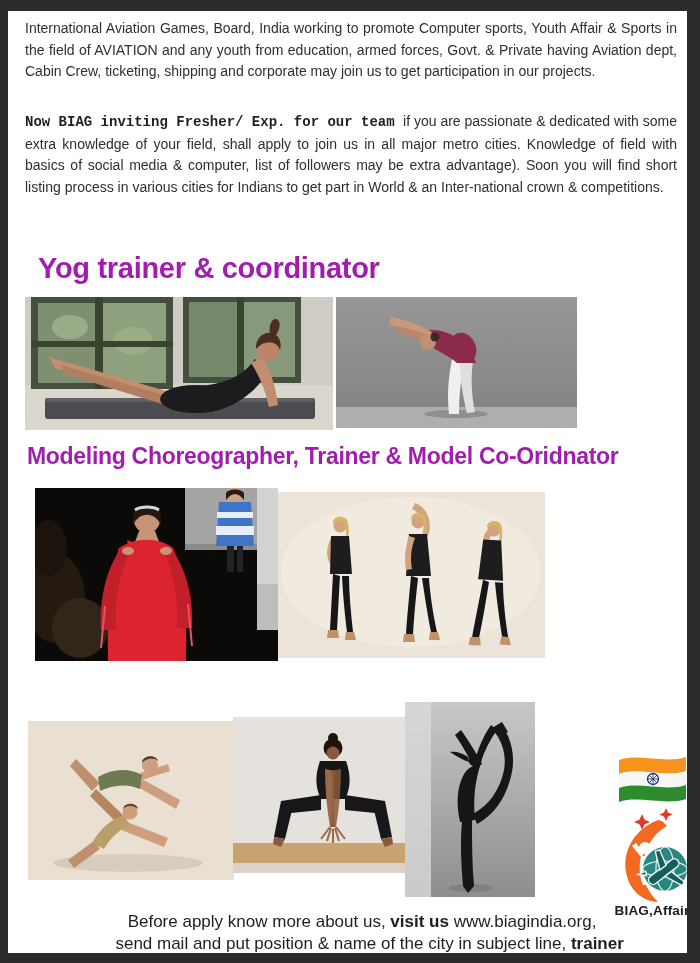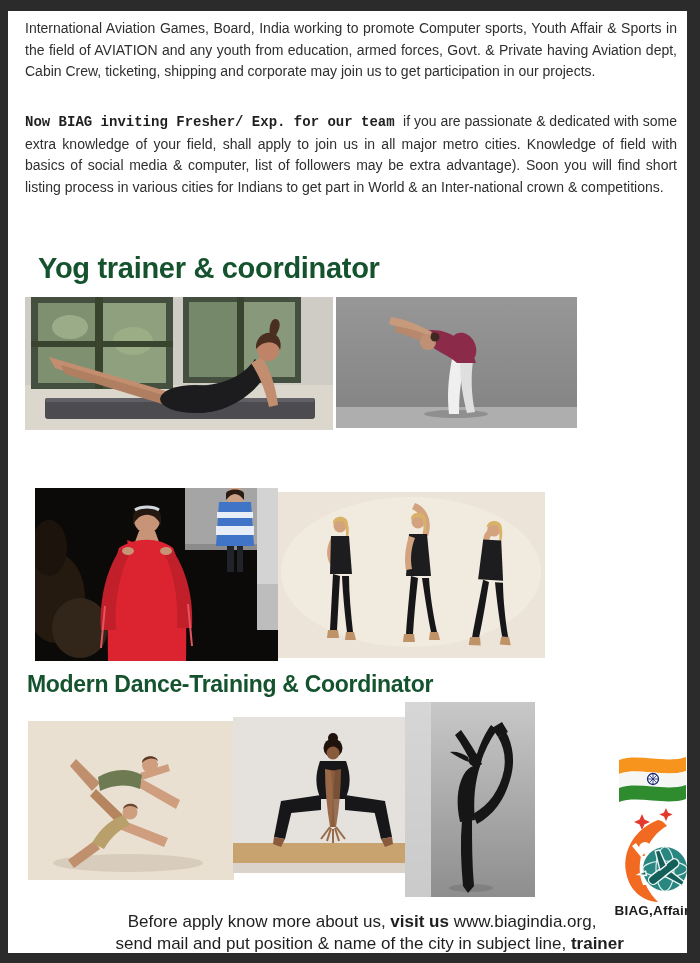--- a/index.html
+++ b/index.html
@@ -6,21 +6,21 @@
   #page{
     position:relative;width:700px;height:963px;background:#ffffff;
     font-family:"Liberation Sans",sans-serif;color:#2e2e2e;overflow:hidden;
   }
   .frame{position:absolute;inset:0;border-style:solid;border-color:#2b2b2b;
     border-width:11px 13px 10px 8px;pointer-events:none;z-index:50;}
   .abs{position:absolute;}
   .para{font-size:14px;line-height:21.5px;text-align:justify;color:#2f2f2f;}
   .para b{color:#1f1f1f;font-family:Liberation Mono, monospace;}
   .apply{font-size:17px;color:#2f2f2f;}
-  .head{font-weight:bold;color:#14532d;letter-spacing:-0.3px;white-space:nowrap;}
+  .head{font-weight:bold;color:#a21caf;letter-spacing:-0.3px;white-space:nowrap;}
   .h-big{font-size:29px;}
   .h-mid{font-size:23px;}
   .photo{display:block;}
   .footer-line{width:680px;text-align:center;font-size:17px;color:#1f1f1f;margin-left:22px;}
   .footer-line b{font-weight:bold;}
   .logo-caption{font-size:13.5px;font-weight:bold;color:#1c1c1c;letter-spacing:0.2px;text-align:center;width:80px;}
 </style>
 </head>
 <body>
 
@@ -81,20 +81,21 @@
       <path d="M124,62 C124,84 127,100 131,116 L139,115 C135,96 135,78 137,64 Z" fill="#dfdfdf"></path>
       <path d="M138,60 C130,44 113,33 96,33 C89,33 85,38 88,44 C97,53 113,58 121,66 L140,66 Z" fill="#8c2a4a"></path>
       <path d="M113,50 C112,60 130,66 139,60 C143,50 137,39 128,36 C119,34 114,41 113,50 Z" fill="#8c2a4a"></path>
       <path d="M96,35 C83,28 69,22 55,20 L53,27 C67,31 82,38 92,44 Z" fill="#c89a7c"></path>
       <path d="M98,41 C86,35 73,31 60,29 L59,35 C72,38 85,44 95,49 Z" fill="#b8886c"></path>
       <circle cx="92" cy="45" r="8" fill="#c09074"></circle>
       <circle cx="99" cy="40" r="4.5" fill="#3c2a20"></circle>
     </svg>
   </div>
 
+  <div class="abs head h-mid" style="left:27px;top:443px;">Modeling Choreographer, Trainer &amp; Model Co-Oridnator</div>
 
   <div class="abs" style="left:35px;top:488px;">
     <svg class="photo" width="243" height="173" viewBox="0 0 243 173">
       <rect width="243" height="173" fill="#0c0a09"></rect>
       <ellipse cx="20" cy="110" rx="30" ry="45" fill="#241a10"></ellipse>
       <ellipse cx="45" cy="140" rx="28" ry="30" fill="#32251a"></ellipse>
       <ellipse cx="14" cy="60" rx="18" ry="28" fill="#1c140c"></ellipse>
       <rect x="150" y="0" width="93" height="62" fill="#a5a5a5"></rect>
       <rect x="150" y="56" width="93" height="6" fill="#8b8b8b"></rect>
       <rect x="222" y="0" width="21" height="142" fill="#d3d3d3"></rect>
@@ -155,21 +156,20 @@
         <path d="M206,36 C205,27 221,26 221,36 C223,44 221,52 218,56 C220,46 219,40 217,34 C211,32 208,34 206,36 Z" fill="#d8b266"></path>
         <path d="M203,48 L221,48 L225,88 L200,88 Z" fill="#1d1d20"></path>
         <path d="M205,88 C202,110 199,130 197,146 L204,146 C207,128 209,108 211,90 Z" fill="#17171a"></path>
         <path d="M217,90 C220,110 224,130 227,144 L233,144 C229,126 226,106 225,90 Z" fill="#17171a"></path>
         <path d="M195,146 L205,146 L206,154 L194,154 Z" fill="#c09268"></path>
         <path d="M226,144 L234,144 L236,152 L225,152 Z" fill="#c09268"></path>
       </g>
     </svg>
   </div>
 
-  <div class="abs head h-mid" style="left:27px;top:671px;">Modern Dance-Training &amp; Coordinator</div>
 
   <div class="abs" style="left:28px;top:721px;">
     <svg class="photo" width="206" height="159" viewBox="0 0 206 159">
       <rect width="206" height="159" fill="#e9e0d2"></rect>
       <ellipse cx="100" cy="142" rx="75" ry="9" fill="#d8cdbc"></ellipse>
 
       <path d="M112,52 L140,43 L142,50 L114,59 Z" fill="#cf9e7e"></path>
       <path d="M114,58 L152,79 L148,88 L110,66 Z" fill="#cf9e7e"></path>
       <path d="M72,62 L48,38 L42,45 L64,70 Z" fill="#c08f6e"></path>
       <path d="M70,56 C84,48 100,46 114,54 L112,68 C98,62 84,64 72,70 Z" fill="#6e7b52"></path>

